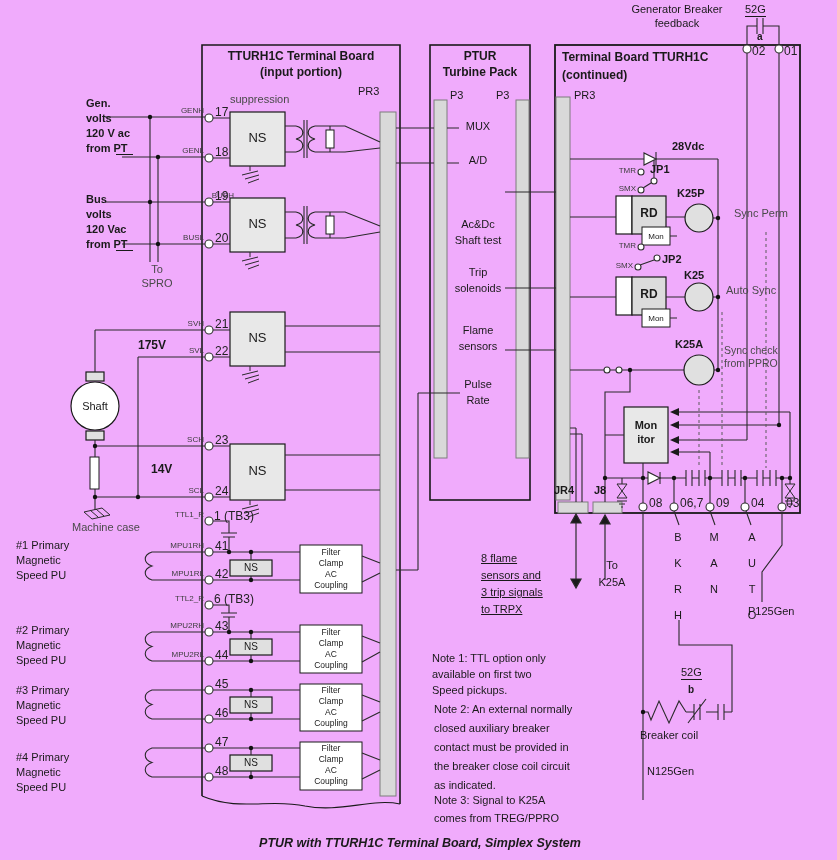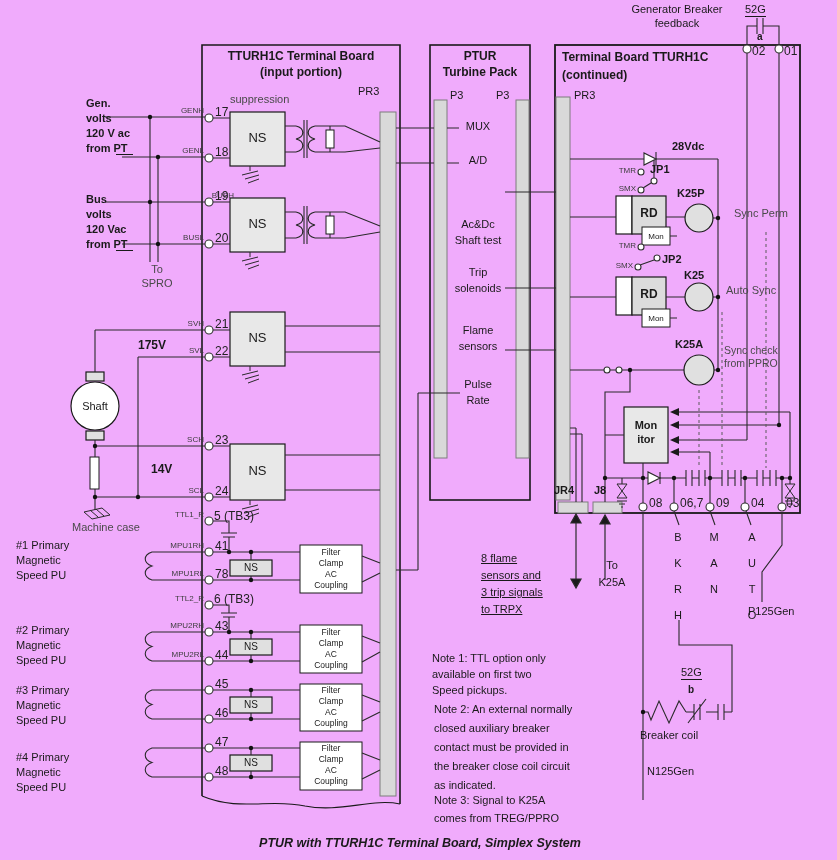--- a/index.html
+++ b/index.html
@@ -323,23 +323,23 @@
 <div class="lbl sm rt" style="left:150px;top:650px;width:54px;">MPU2RL</div>
 
 <div class="lbl num" style="left:215px;top:105px;">17</div>
 <div class="lbl num" style="left:215px;top:145px;">18</div>
 <div class="lbl num" style="left:215px;top:189px;">19</div>
 <div class="lbl num" style="left:215px;top:231px;">20</div>
 <div class="lbl num" style="left:215px;top:317px;">21</div>
 <div class="lbl num" style="left:215px;top:344px;">22</div>
 <div class="lbl num" style="left:215px;top:433px;">23</div>
 <div class="lbl num" style="left:215px;top:484px;">24</div>
-<div class="lbl num" style="left:214px;top:509px;">5 (TB3)</div>
+<div class="lbl num" style="left:214px;top:509px;">1 (TB3)</div>
 <div class="lbl num" style="left:215px;top:539px;">41</div>
-<div class="lbl num" style="left:215px;top:567px;">78</div>
+<div class="lbl num" style="left:215px;top:567px;">42</div>
 <div class="lbl num" style="left:214px;top:592px;">6 (TB3)</div>
 <div class="lbl num" style="left:215px;top:619px;">43</div>
 <div class="lbl num" style="left:215px;top:648px;">44</div>
 <div class="lbl num" style="left:215px;top:677px;">45</div>
 <div class="lbl num" style="left:215px;top:706px;">46</div>
 <div class="lbl num" style="left:215px;top:735px;">47</div>
 <div class="lbl num" style="left:215px;top:764px;">48</div>
 
 <div class="lbl ctr" style="left:230px;top:131px;width:55px;font-size:13px;">NS</div>
 <div class="lbl ctr" style="left:230px;top:217px;width:55px;font-size:13px;">NS</div>

